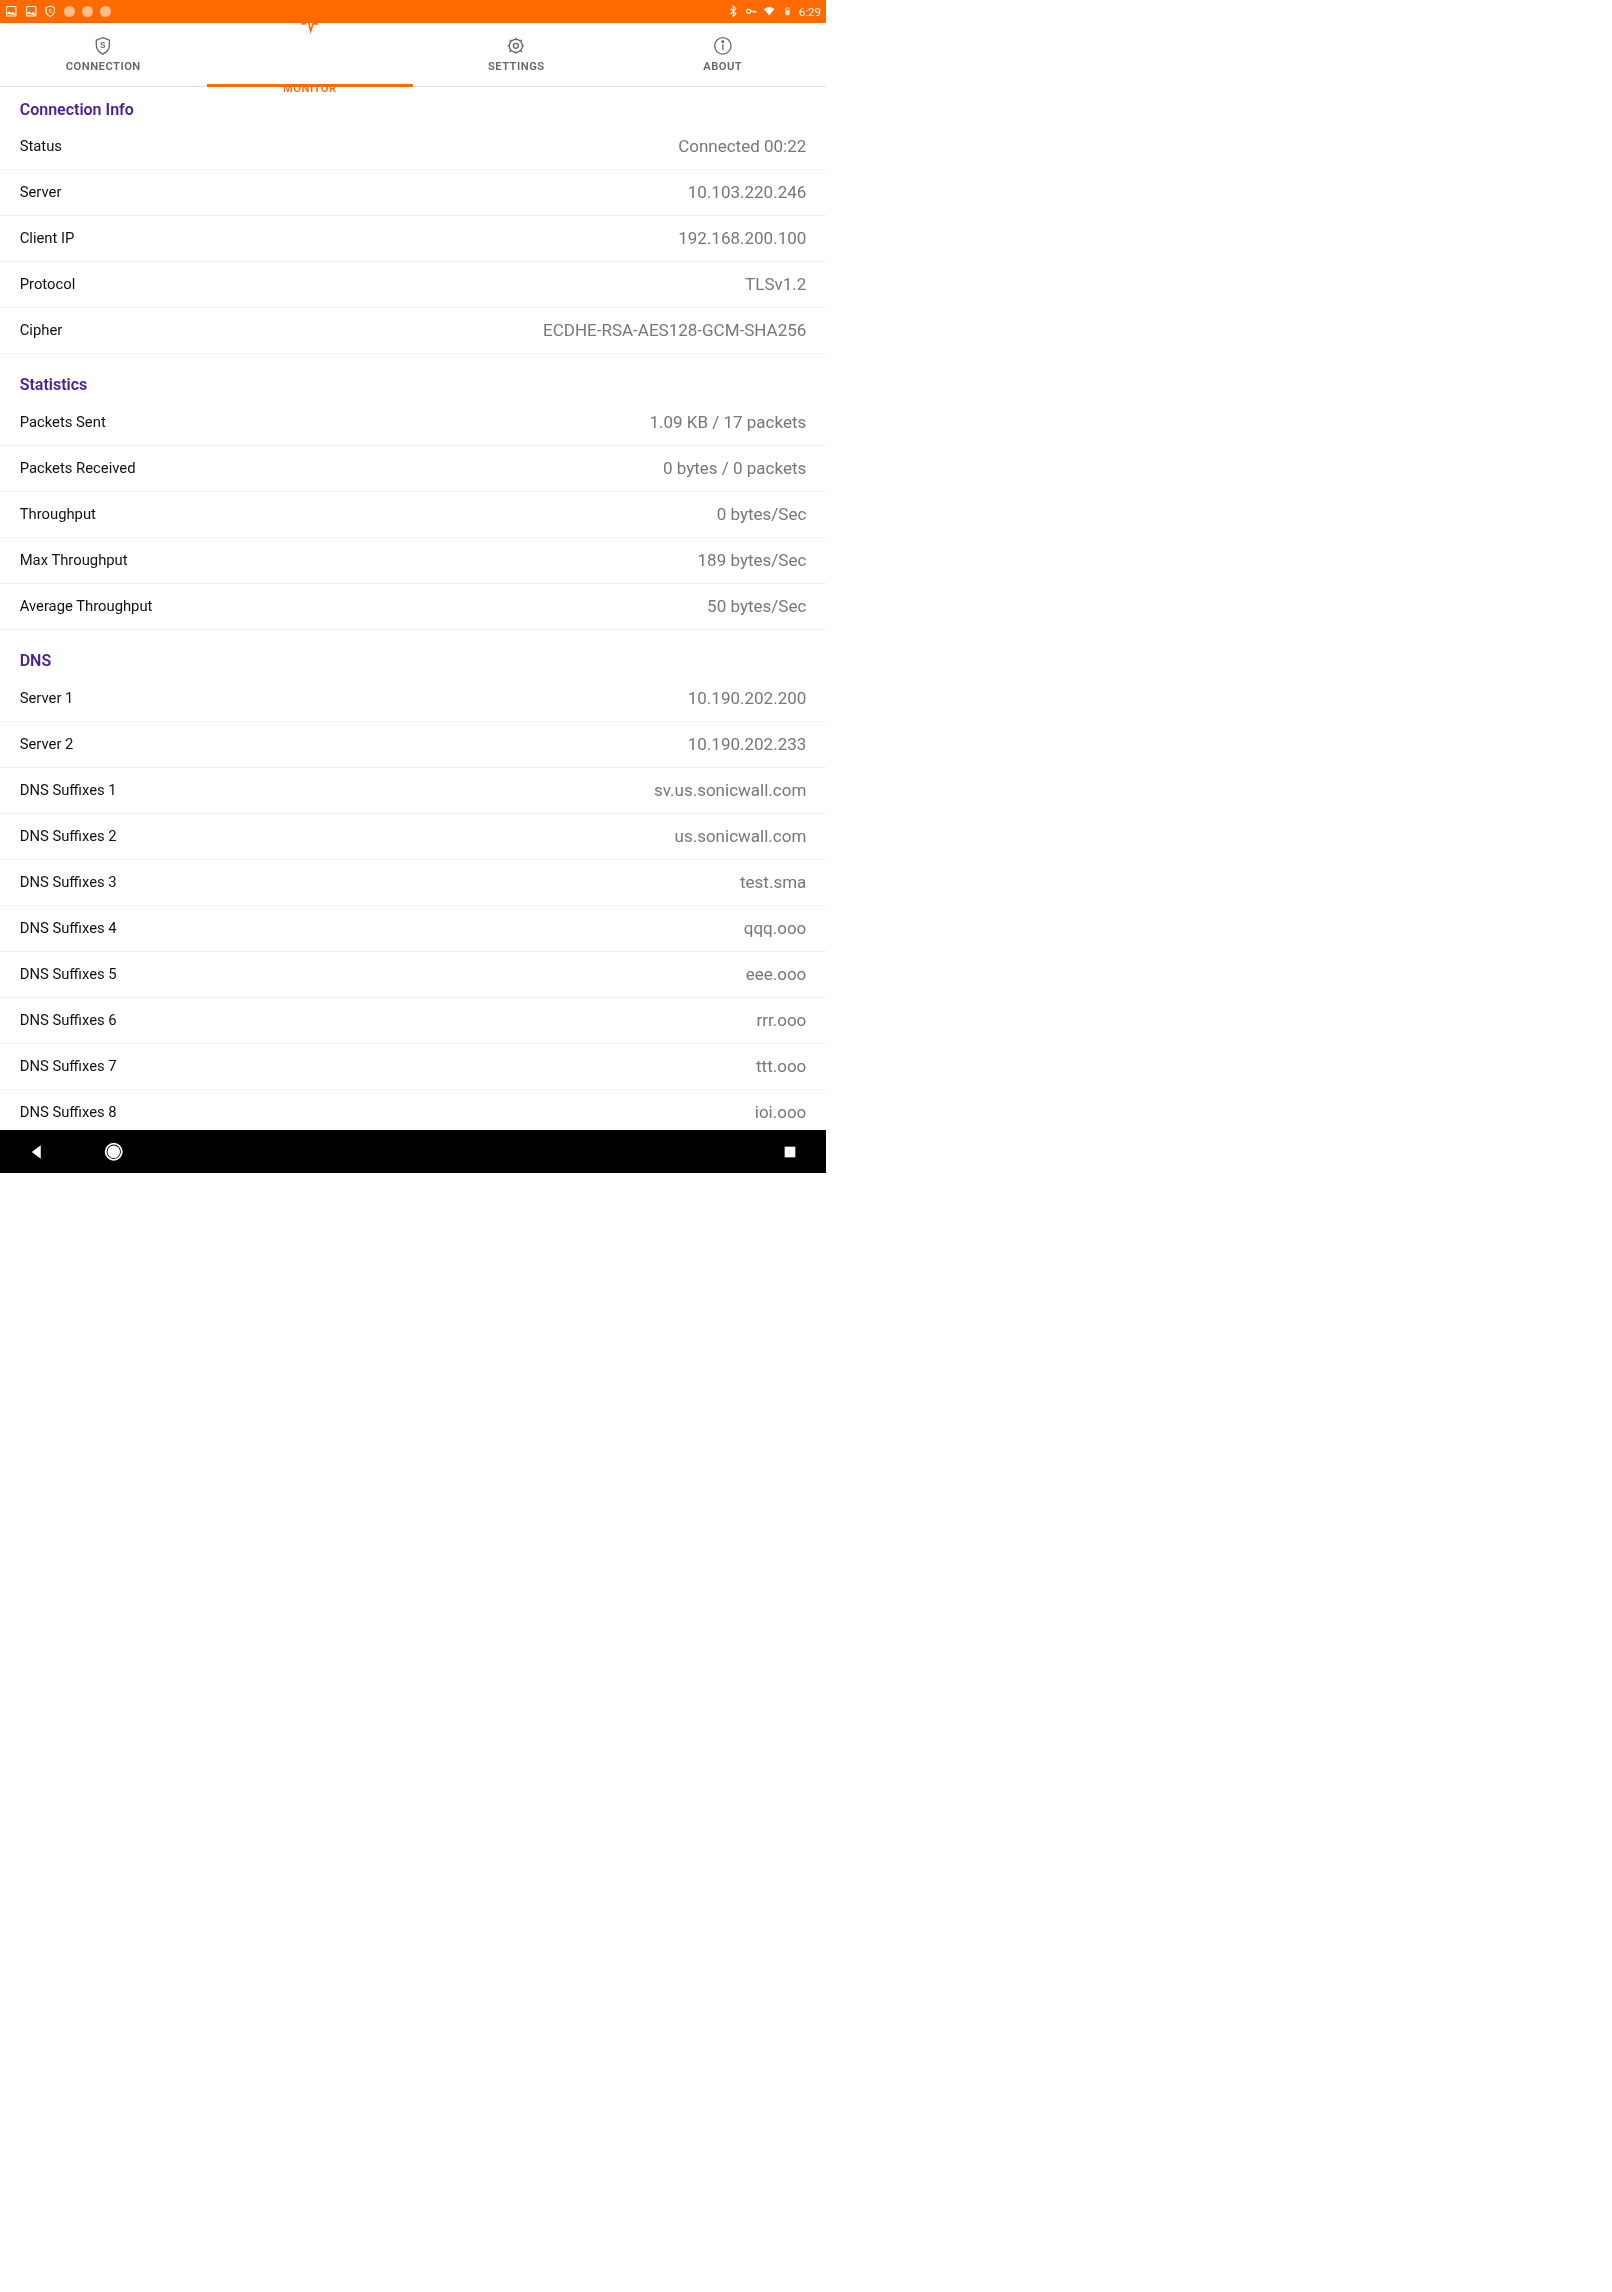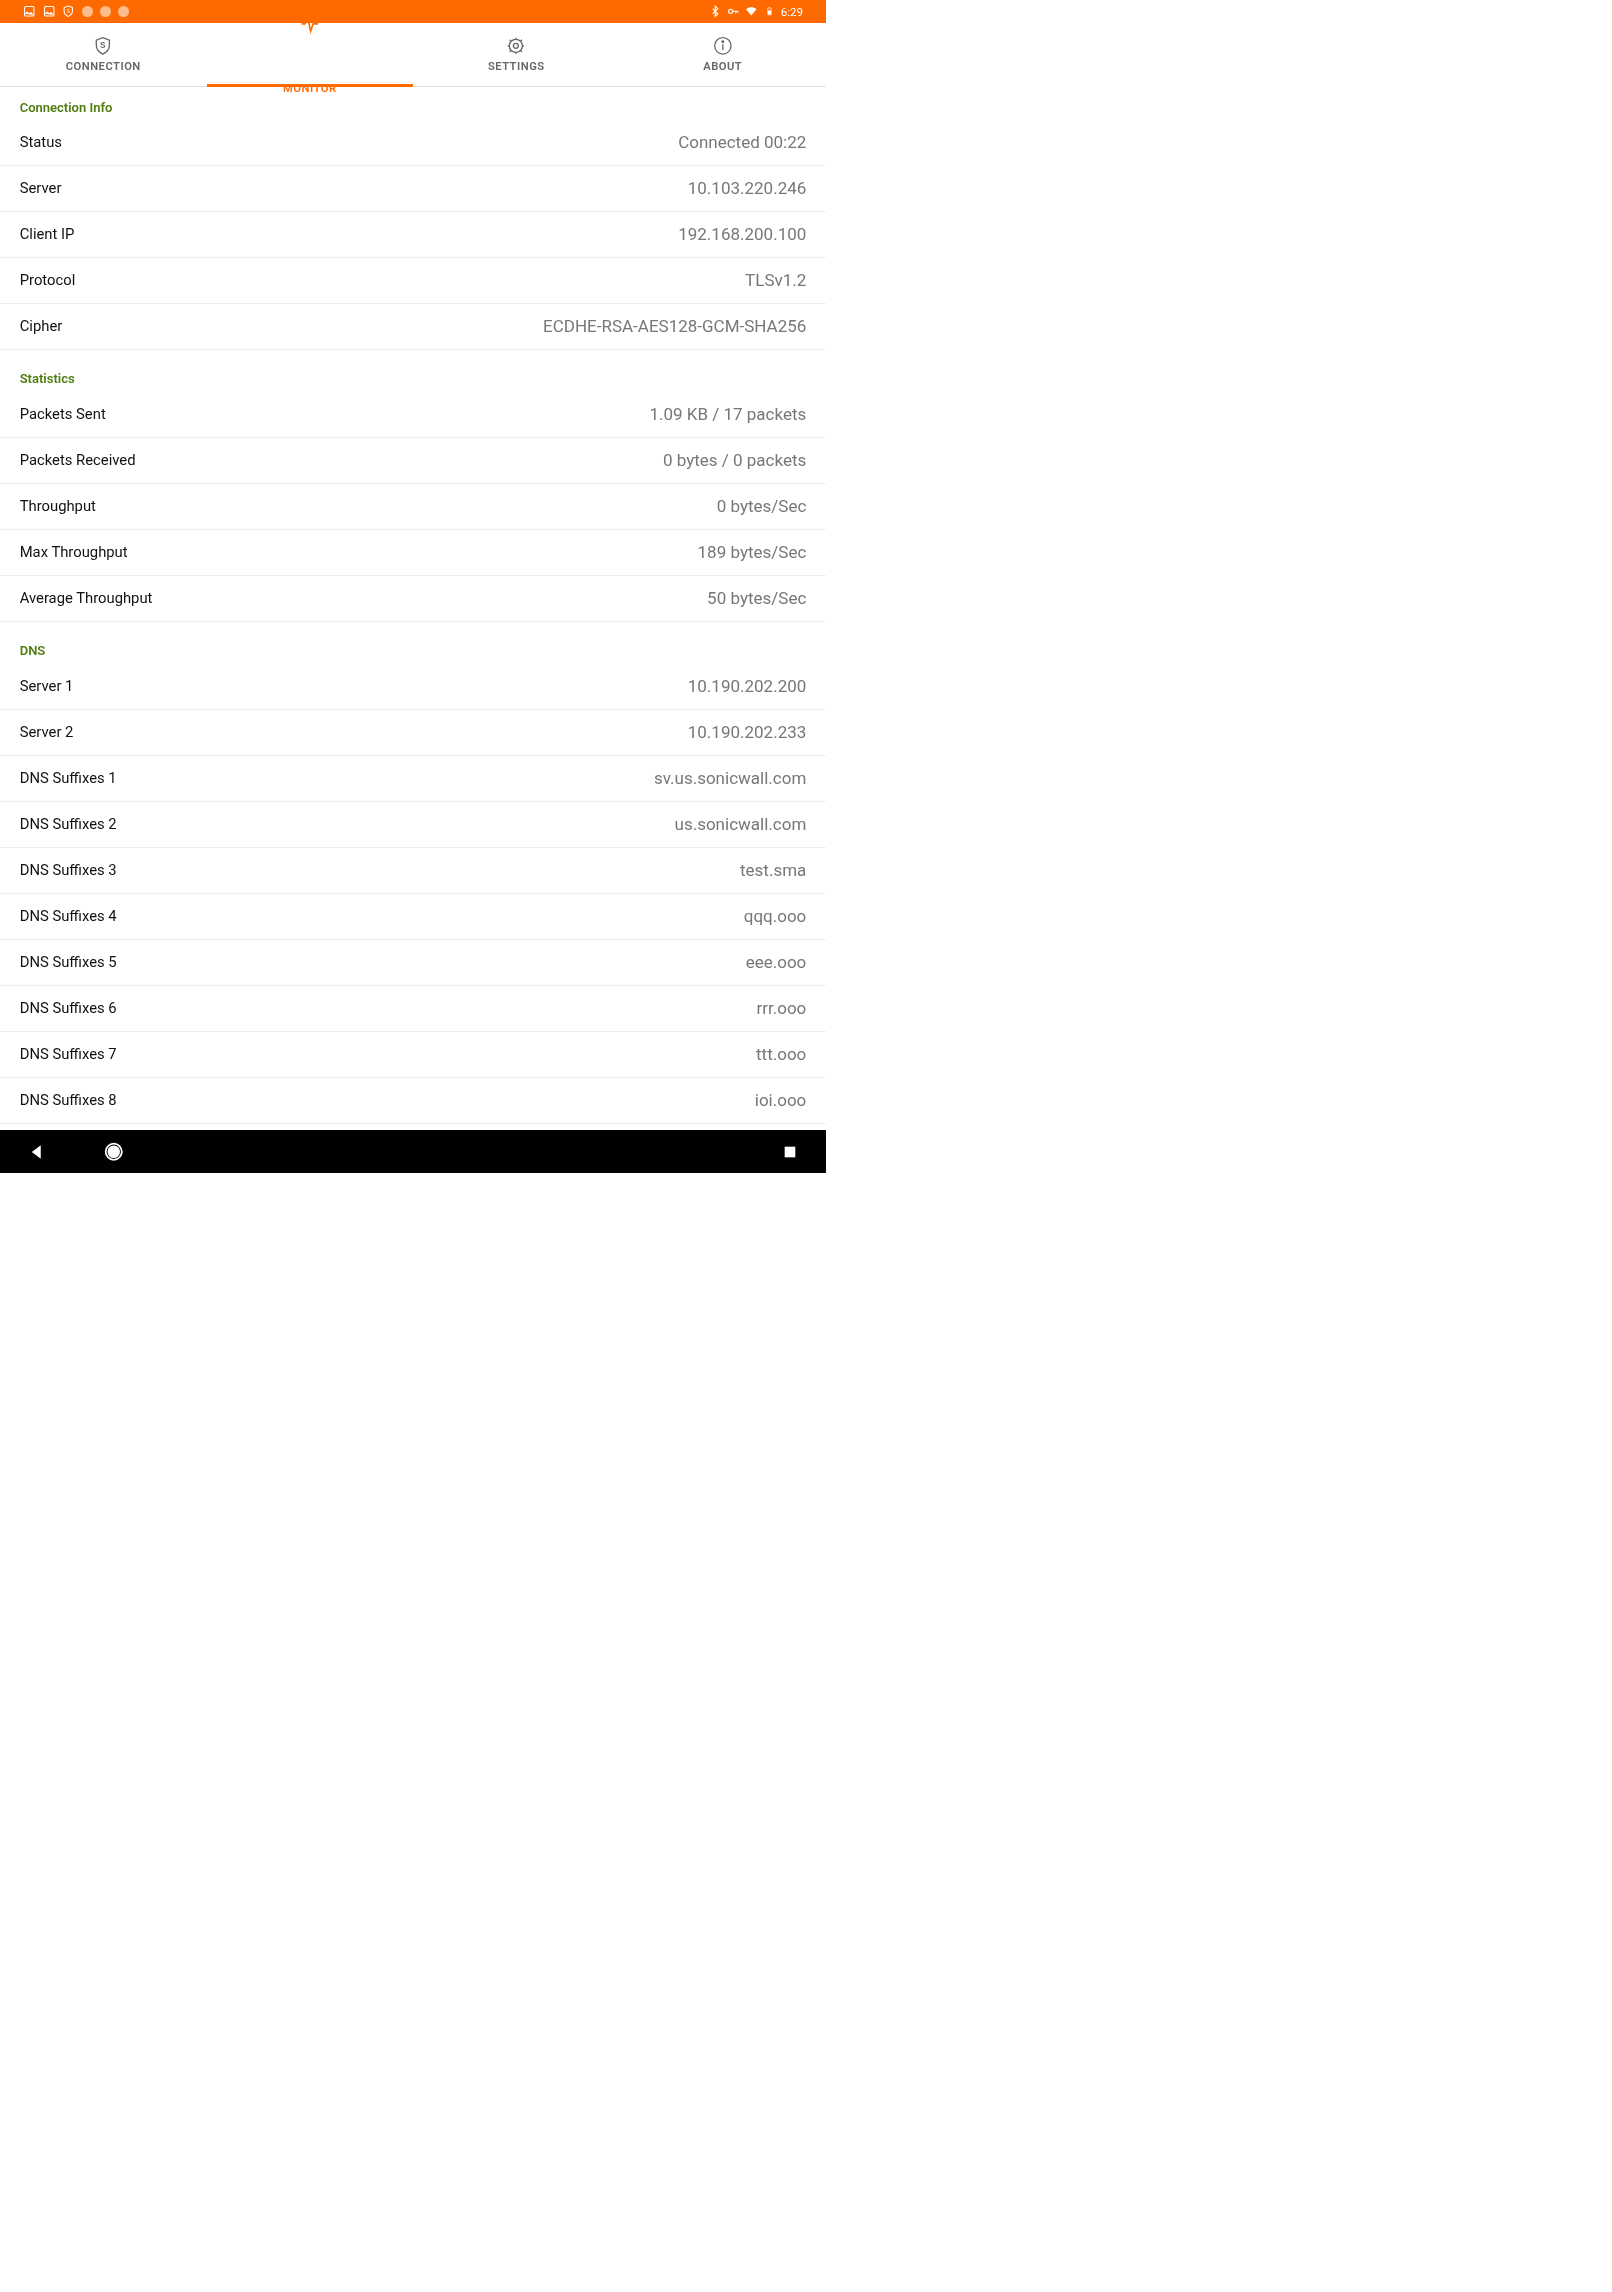--- a/index.html
+++ b/index.html
@@ -1,28 +1,28 @@
 <!DOCTYPE html>
 <html style="font-size:14.3px"><head>
 <meta charset="utf-8">
 <style>
   * { box-sizing: border-box; margin: 0; padding: 0; }
   html, body { width: 826px; height: 1173px; font-family: -apple-system, Roboto, "Helvetica Neue", Arial, sans-serif; background: #fff; overflow: hidden; }
-  .status-bar { height: 23px; background: #ff6a00; display: flex; align-items: center; padding: 0 23px; color: #fff; font-size: 11.6px; }
+  .status-bar { height: 23px; background: #ff6a00; display: flex; align-items: center; padding: 0 5px; color: #fff; font-size: 11.6px; }
   .status-left { display: flex; gap: 7.2px; align-items: center; }
   .status-right { margin-left: auto; display: flex; gap: 5.4px; align-items: center; }
   .status-icon { width: 12.5px; height: 12.5px; display: flex; align-items: center; justify-content: center; }
   .dot { width: 10.7px; height: 10.7px; border-radius: 50%; background: rgba(255,255,255,0.55); }
   .tabbar { height: 64px; display: flex; border-bottom: 0.9px solid #e0e0e0; background: #fff; }
   .tab { flex: 1; display: flex; flex-direction: column; align-items: center; justify-content: center; gap: 3.6px; color: #666; font-size: 11.2px; font-weight: 600; letter-spacing: 0.5px; cursor: pointer; position: relative; }
   .tab.active { color: #ff6a00; gap: 48px; }
   .tab.active::after { content: ""; position: absolute; bottom: -0.9px; left: 0; right: 0; height: 2.7px; background: #ff6a00; }
   .tab-icon { width: 19.7px; height: 19.7px; display: flex; align-items: center; justify-content: center; }
   .content { height: calc(1173px - 23px - 64px - 43px); overflow-y: auto; background: #f7f7f7; box-shadow: inset -5.4px 0 5.4px -3.6px rgba(0,0,0,0.08); }
-  .section-header { padding: 12.5px 19.7px 5.4px; color: #4d7c0f; font-size: 13px; font-weight: 600; background: #fff; }
+  .section-header { padding: 12.5px 19.7px 5.4px; color: #4c1d95; font-size: 16px; font-weight: 600; background: #fff; }
   .row { display: flex; align-items: center; background: #fff; padding: 12.5px 19.7px; border-bottom: 0.9px solid #eeeeee; }
   .row:last-of-type { border-bottom: none; }
   .row-label { color: #111; font-size: 14.8px; }
   .row-value { margin-left: auto; color: #777; font-size: 17px; text-align: right; }
   .gap { height: 9px; background: #fff; }
   .navbar { height: 43px; background: #000; display: flex; align-items: center; justify-content: space-between; padding: 0 25px; }
   .nav-btn { width: 23px; height: 23px; color: #fff; display: flex; align-items: center; justify-content: center; cursor: pointer; }
 </style>
 </head>
 <body>

